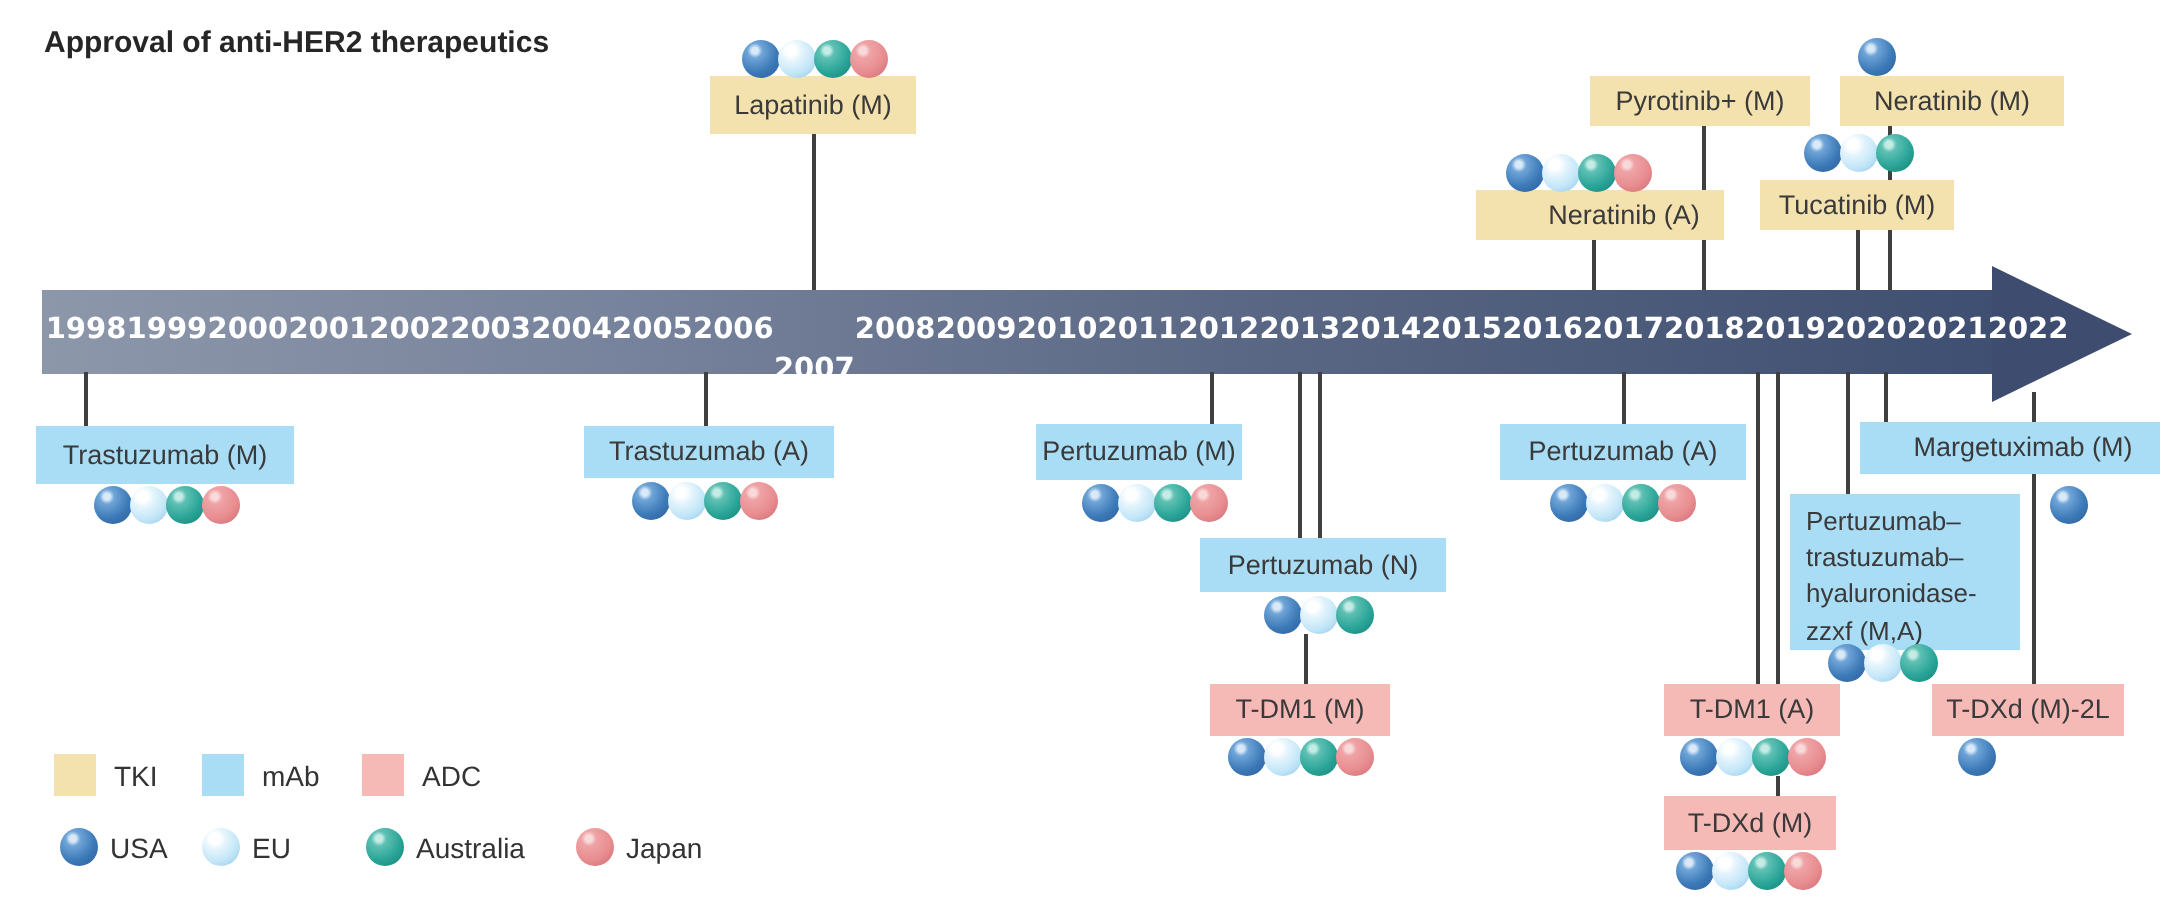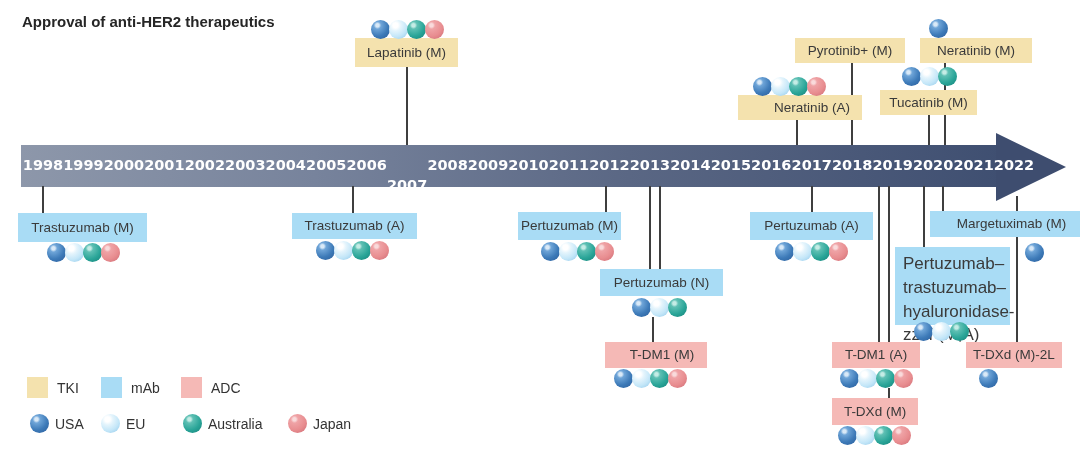--- a/index.html
+++ b/index.html
@@ -17,21 +17,21 @@
         font-family:"DejaVu Sans",sans-serif;font-weight:bold;font-size:14.5px;z-index:3;white-space:nowrap;}
 
   .cline{position:absolute;width:1.5px;background:#3f3f3f;z-index:1;}
 
   .box{position:absolute;display:flex;align-items:center;justify-content:center;
        font-size:13.5px;color:#3a3a3a;z-index:2;white-space:nowrap;line-height:1.15;}
   .box.TKI{background:#f4e2ae;}
   .box.mAb{background:#a9dcf5;}
   .box.ADC{background:#f5b9b6;}
   .box.leftalign{align-items:flex-start;justify-content:flex-start;flex-direction:column;
-       padding:5px 0 0 8px;box-sizing:border-box;font-size:17px;line-height:1.4;white-space:normal;}
+       padding:5px 0 0 8px;box-sizing:border-box;font-size:13px;line-height:1.4;white-space:normal;}
 
   .dot{position:absolute;width:19px;height:19px;border-radius:50%;z-index:2;}
   .dot.USA{background:radial-gradient(circle at 34% 28%, #d9e9f7 0 9%, #6fa5d8 20%, #3d7ab8 58%, #2a5c99 100%);}
   .dot.EU{background:radial-gradient(circle at 34% 28%, #ffffff 0 14%, #e4f4fc 30%, #c3e6f8 62%, #8ec6e8 100%);}
   .dot.Australia{background:radial-gradient(circle at 34% 28%, #c4ece5 0 9%, #5fc0b4 20%, #2aa598 58%, #148078 100%);}
   .dot.Japan{background:radial-gradient(circle at 34% 28%, #f9dadb 0 9%, #efa3a6 20%, #e88d90 58%, #cd6a73 100%);}
 
   .legend-sq{position:absolute;width:21px;height:21px;}
   .legend-label{position:absolute;font-size:14px;color:#333333;white-space:nowrap;}
 </style>
@@ -131,21 +131,21 @@
       <div>
         <div class="cline" style="left: 649.25px; top: 186px; height: 83px;"></div>
         <div class="cline" style="left: 659.25px; top: 186px; height: 83px;"></div>
         <div class="box mAb" style="left: 600px; top: 269px; width: 123px; height: 27px;">Pertuzumab (N)</div>
         <span class="dot USA" style="left: 631.5px; top: 298px;"></span>
         <span class="dot EU" style="left: 649.5px; top: 298px;"></span>
         <span class="dot Australia" style="left: 667.5px; top: 298px;"></span>
       </div>
       <div>
         <div class="cline" style="left: 652.25px; top: 317px; height: 25px;"></div>
-        <div class="box ADC" style="left: 605px; top: 342px; width: 90px; height: 26px; padding-left: 12px;">T-DM1 (M)</div>
+        <div class="box ADC" style="left: 605px; top: 342px; width: 90px; height: 26px;">T-DM1 (M)</div>
         <span class="dot USA" style="left: 613.5px; top: 369px;"></span>
         <span class="dot EU" style="left: 631.5px; top: 369px;"></span>
         <span class="dot Australia" style="left: 649.5px; top: 369px;"></span>
         <span class="dot Japan" style="left: 667.5px; top: 369px;"></span>
       </div>
       <div>
         <div class="cline" style="left: 811.25px; top: 186px; height: 26px;"></div>
         <div class="box mAb" style="left: 750px; top: 212px; width: 123px; height: 28px;">Pertuzumab (A)</div>
         <span class="dot USA" style="left: 774.5px; top: 242px;"></span>
         <span class="dot EU" style="left: 792.5px; top: 242px;"></span>

